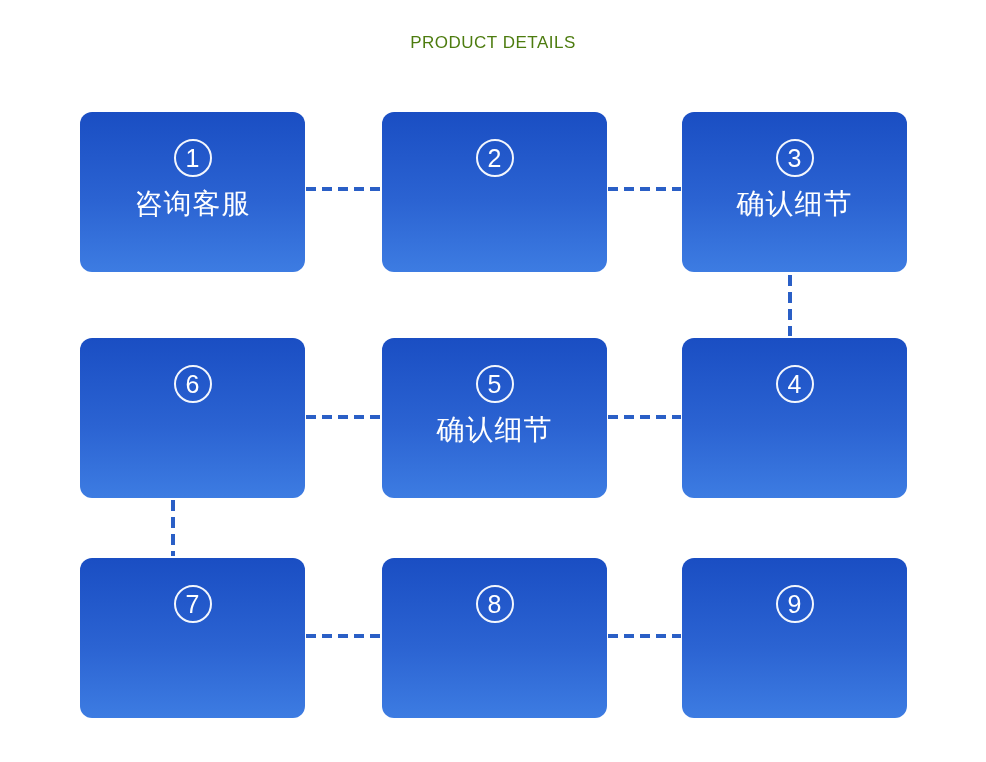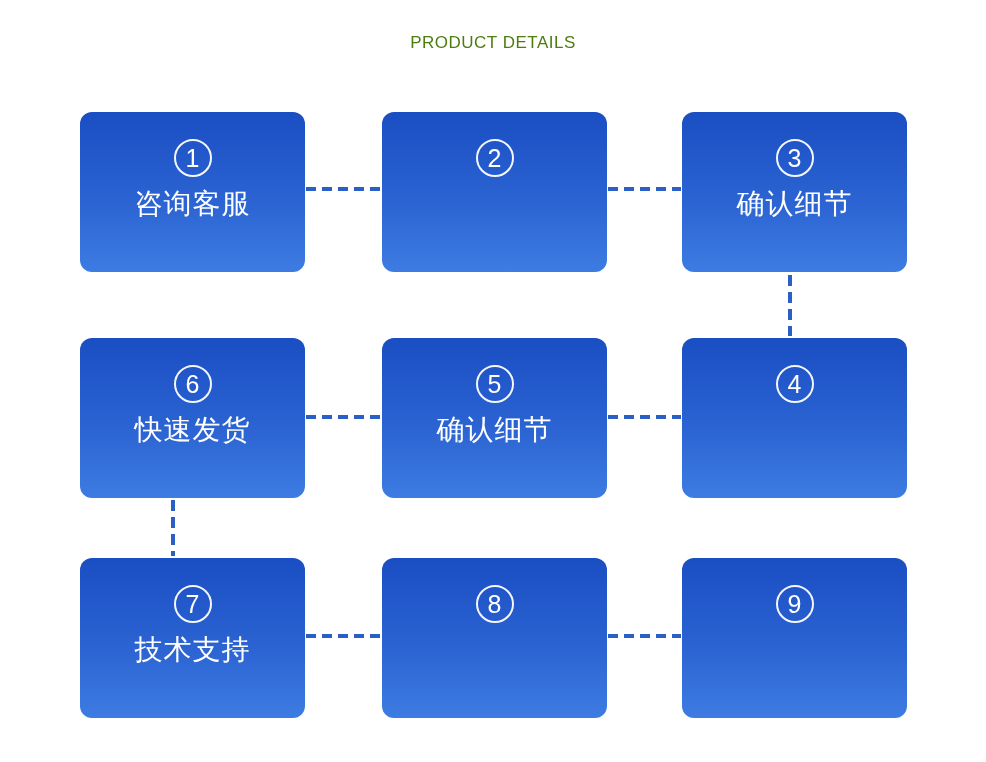--- a/index.html
+++ b/index.html
@@ -108,39 +108,37 @@
   <div class="step-number">
     <span>3</span>
   </div>
   <div class="step-label">确认细节</div>
 </div>
 
 <div class="step-box r2 c1">
   <div class="step-number">
     <span>6</span>
   </div>
-  <div class="step-label">快速发货</div>
 </div>
 <div class="step-box r2 c2">
   <div class="step-number">
     <span>5</span>
   </div>
   <div class="step-label">确认细节</div>
 </div>
 <div class="step-box r2 c3">
   <div class="step-number">
     <span>4</span>
   </div>
 </div>
 
 <div class="step-box r3 c1">
   <div class="step-number">
     <span>7</span>
   </div>
-  <div class="step-label">技术支持</div>
 </div>
 <div class="step-box r3 c2">
   <div class="step-number">
     <span>8</span>
   </div>
 </div>
 <div class="step-box r3 c3">
   <div class="step-number">
     <span>9</span>
   </div>

